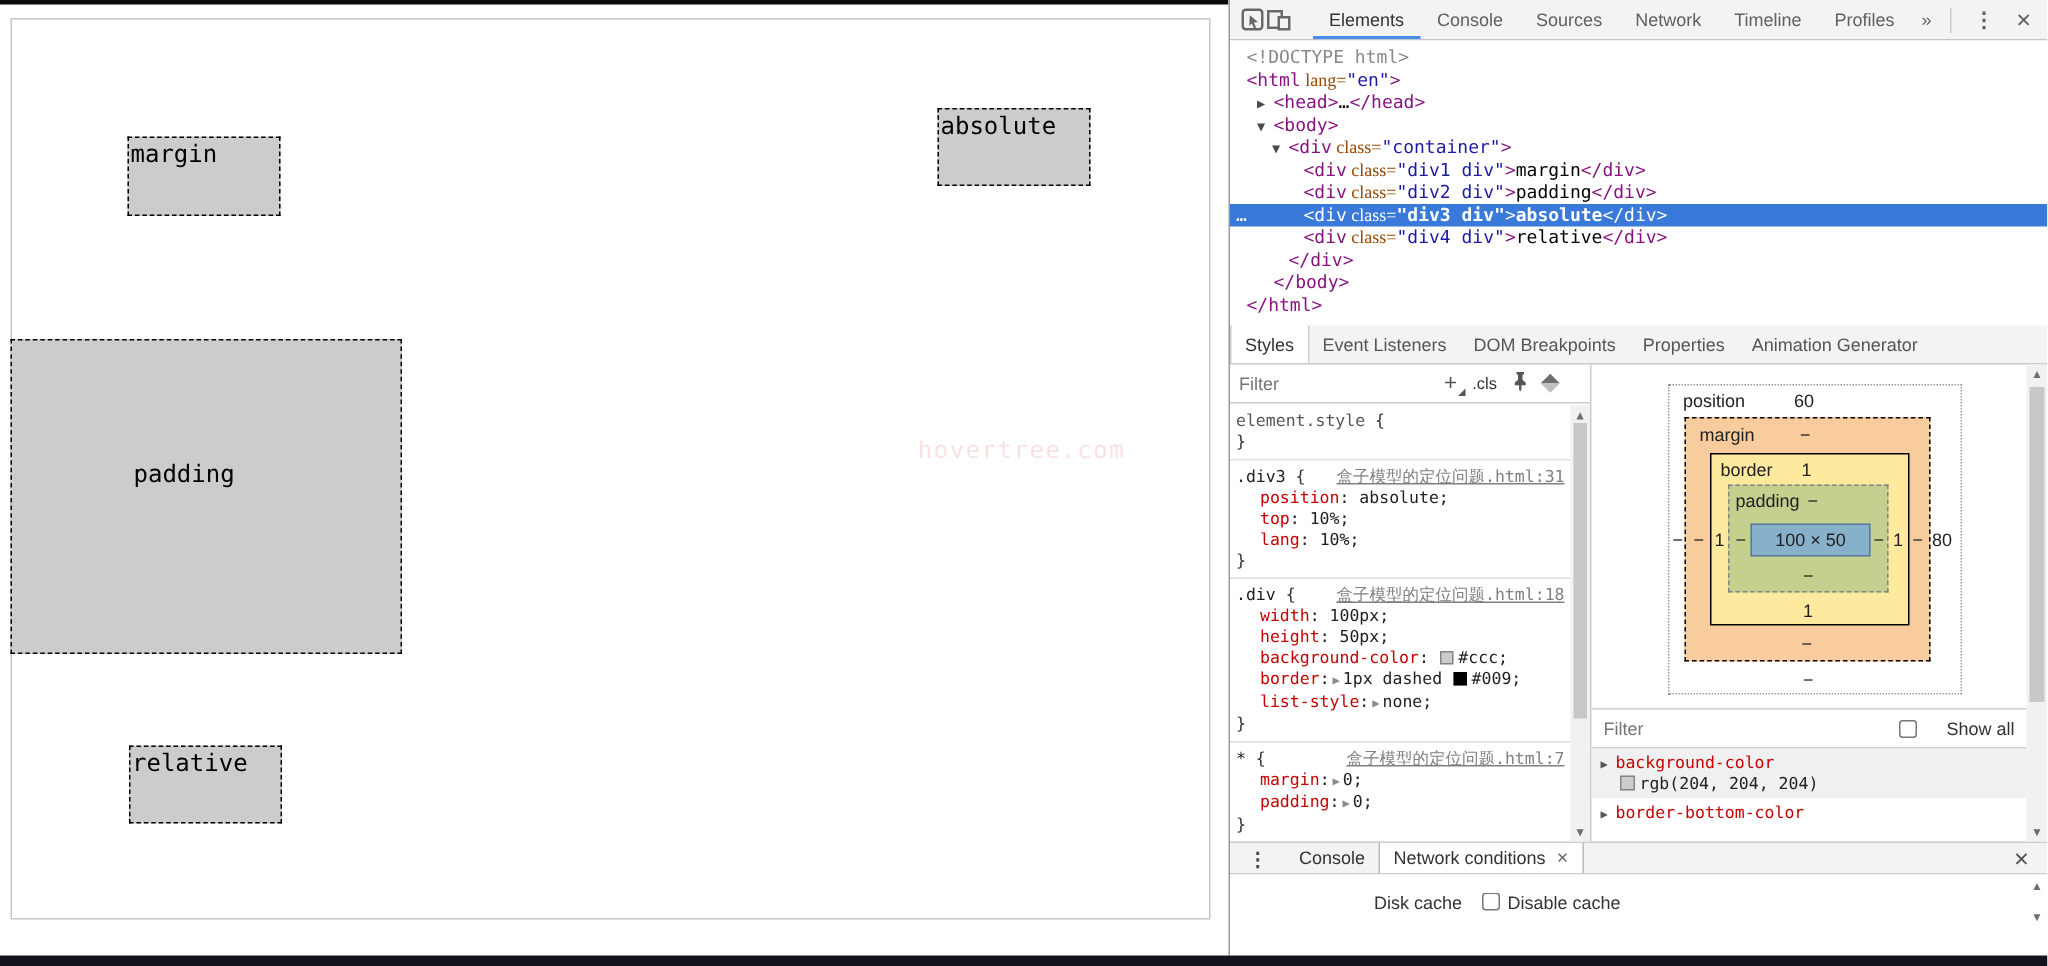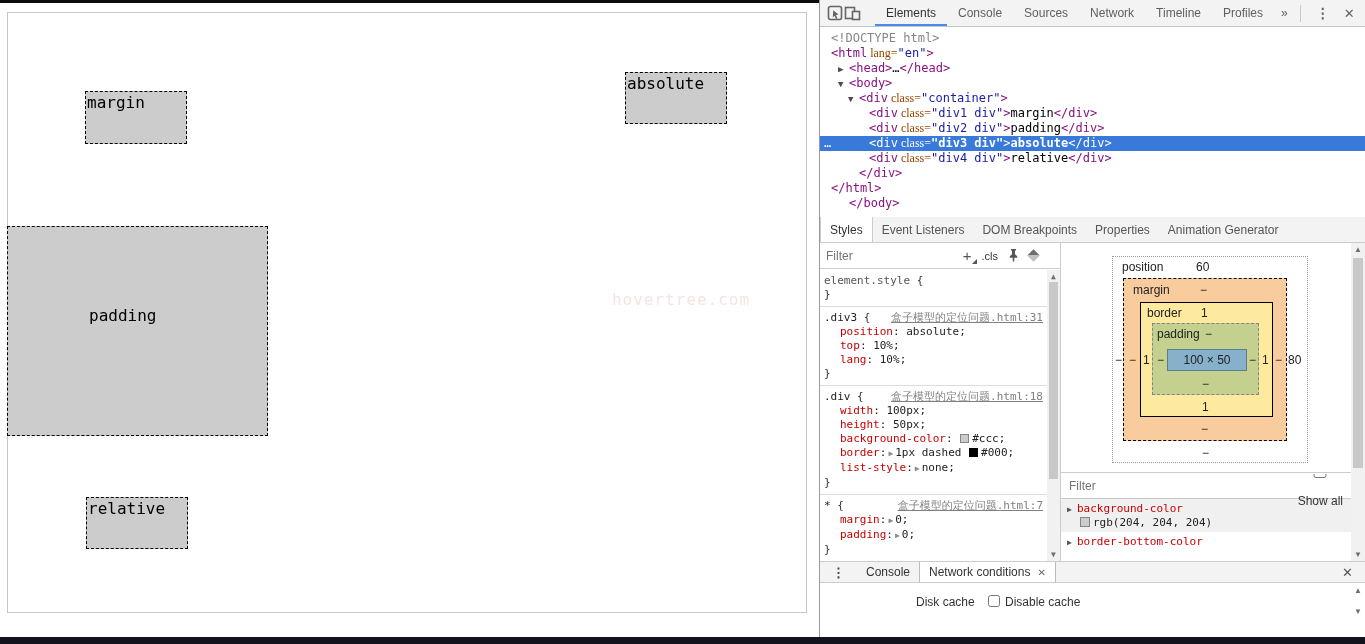--- a/index.html
+++ b/index.html
@@ -97,21 +97,21 @@
   .l-border  { left:28px; top:46px; width:133px; height:115px; border:1px solid #000; background:#fdea9f; }
   .l-padding { left:40px; top:67px; width:107px; height:72px; border:1px dashed #848484; background:#c4d08d; }
   .l-content { left:55px; top:93px; width:80px; height:22px; border:1px solid #5e7a8e; background:#87b1cb;
     display:flex; align-items:center; justify-content:center; }
   .bml, .bmv { position:absolute; line-height:13px; white-space:nowrap; }
 
   .computed { position:absolute; left:0; right:14px; top:231px; bottom:0; overflow:hidden;
     font-family:"DejaVu Sans Mono", monospace; font-size:11px; }
   .computed-filter { height:25px; border-bottom:1px solid #ccc; display:flex; align-items:center;
     padding:0 8px; font-family:"Liberation Sans", sans-serif; }
-  .showall { display:flex; align-items:center; gap:16px; color:#333; font-size:12px;flex-direction:column; }
+  .showall { display:flex; align-items:center; gap:16px; color:#333; font-size:12px; }
   .showall input { width:12px; height:12px; }
   .comp-row { padding:3px 0 3px 6px; line-height:13px; }
   .comp-row.first { background:#f0f0f0; }
   .ctri { display:inline-block; width:10px; font-size:8px; color:#555; }
   .cname { color:#c80000; }
   .comp-l2 { padding-left:12px; color:#222; }
   .comp-l2 .swatch { width:10px; height:10px; }
 
   .sb { position:absolute; background:#f1f1f1; }
   .sb-styles { right:0; top:27px; bottom:0; width:13px; }
@@ -195,22 +195,22 @@
         <div class="tree-row lvl0"><span class="arrow"></span><span class="c-g">&lt;!DOCTYPE html&gt;</span></div>
         <div class="tree-row lvl0"><span class="arrow"></span><span class="c-t">&lt;html</span><span class="c-a"> lang=</span><span class="c-v">"en"</span><span class="c-t">&gt;</span></div>
         <div class="tree-row lvl1"><span class="arrow">▶</span><span class="c-t">&lt;head&gt;</span><span class="c-x">…</span><span class="c-t">&lt;/head&gt;</span></div>
         <div class="tree-row lvl1"><span class="arrow">▼</span><span class="c-t">&lt;body&gt;</span></div>
         <div class="tree-row lvl2"><span class="arrow">▼</span><span class="c-t">&lt;div</span><span class="c-a"> class=</span><span class="c-v">"container"</span><span class="c-t">&gt;</span></div>
         <div class="tree-row lvl3"><span class="arrow"></span><span class="c-t">&lt;div</span><span class="c-a"> class=</span><span class="c-v">"div1 div"</span><span class="c-t">&gt;</span><span class="c-x">margin</span><span class="c-t">&lt;/div&gt;</span></div>
         <div class="tree-row lvl3"><span class="arrow"></span><span class="c-t">&lt;div</span><span class="c-a"> class=</span><span class="c-v">"div2 div"</span><span class="c-t">&gt;</span><span class="c-x">padding</span><span class="c-t">&lt;/div&gt;</span></div>
         <div class="tree-row lvl3 selected"><span class="gutter">…</span><span class="arrow"></span><span class="c-t">&lt;div</span><span class="c-a"> class=</span><span class="c-v">"div3 div"</span><span class="c-t">&gt;</span><span class="c-x">absolute</span><span class="c-t">&lt;/div&gt;</span></div>
         <div class="tree-row lvl3"><span class="arrow"></span><span class="c-t">&lt;div</span><span class="c-a"> class=</span><span class="c-v">"div4 div"</span><span class="c-t">&gt;</span><span class="c-x">relative</span><span class="c-t">&lt;/div&gt;</span></div>
         <div class="tree-row lvl2"><span class="arrow"></span><span class="c-t">&lt;/div&gt;</span></div>
+        <div class="tree-row lvl1"><span class="arrow"></span><span class="c-t">&lt;/body&gt;</span></div>
         <div class="tree-row lvl0"><span class="arrow"></span><span class="c-t">&lt;/html&gt;</span></div>
-        <div class="tree-row lvl1"><span class="arrow"></span><span class="c-t">&lt;/body&gt;</span></div>
       </div>
 
 
     <div class="dt-sidetabs" id="sideTabs">
         <div class="side-tab active">Styles</div>
         <div class="side-tab">Event Listeners</div>
         <div class="side-tab">DOM Breakpoints</div>
         <div class="side-tab">Properties</div>
         <div class="side-tab">Animation Generator</div>
       </div>
@@ -240,21 +240,21 @@
               <div class="prop"><span class="pname">position</span><span>:</span><span> </span><span>absolute</span><span>;</span></div>
               <div class="prop"><span class="pname">top</span><span>:</span><span> </span><span>10%</span><span>;</span></div>
               <div class="prop"><span class="pname">lang</span><span>:</span><span> </span><span>10%</span><span>;</span></div>
               <div class="rule-close">}</div>
             </div>
             <div class="rule">
               <div class="rule-head"><span class="rule-link">盒子模型的定位问题.html:18</span><span class="selector">.div</span><span> {</span></div>
               <div class="prop"><span class="pname">width</span><span>:</span><span> </span><span>100px</span><span>;</span></div>
               <div class="prop"><span class="pname">height</span><span>:</span><span> </span><span>50px</span><span>;</span></div>
               <div class="prop"><span class="pname">background-color</span><span>:</span><span> </span><span class="swatch" style="background: rgb(204, 204, 204);"></span><span>#ccc</span><span>;</span></div>
-              <div class="prop"><span class="pname">border</span><span>:</span><span class="parrow">▶</span><span>1px dashed </span><span class="swatch" style="background: rgb(0, 0, 0);"></span><span>#000</span><span>;</span></div>
+              <div class="prop"><span class="pname">border</span><span>:</span><span class="parrow">▶</span><span>1px dashed </span><span class="swatch" style="background: rgb(0, 0, 0);"></span><span>#009</span><span>;</span></div>
               <div class="prop"><span class="pname">list-style</span><span>:</span><span class="parrow">▶</span><span>none</span><span>;</span></div>
               <div class="rule-close">}</div>
             </div>
             <div class="rule">
               <div class="rule-head"><span class="rule-link">盒子模型的定位问题.html:7</span><span class="selector">*</span><span> {</span></div>
               <div class="prop"><span class="pname">margin</span><span>:</span><span class="parrow">▶</span><span>0</span><span>;</span></div>
               <div class="prop"><span class="pname">padding</span><span>:</span><span class="parrow">▶</span><span>0</span><span>;</span></div>
               <div class="rule-close">}</div>
             </div>
           </div>

